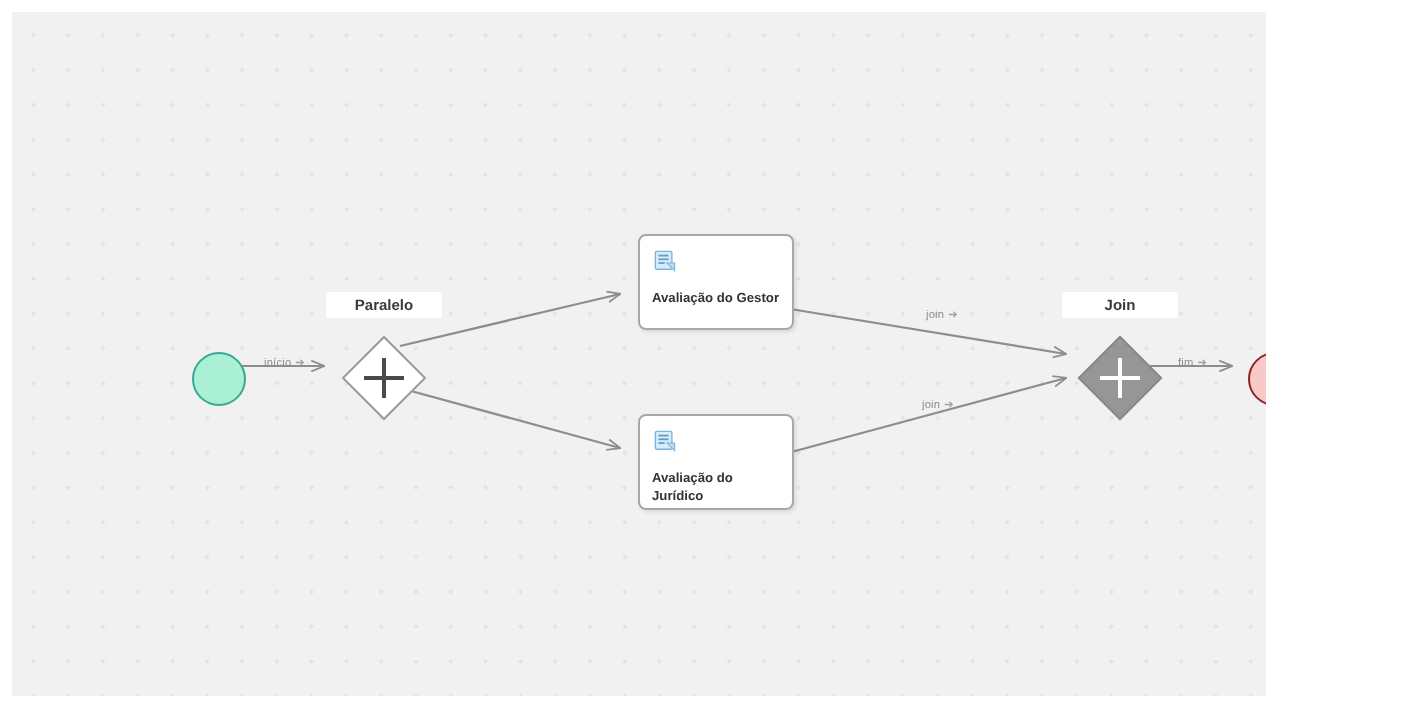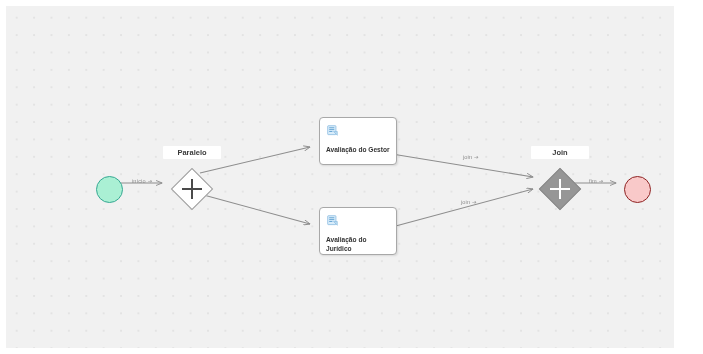--- a/index.html
+++ b/index.html
@@ -26,21 +26,20 @@
     position: absolute;
     left: 6px;
     top: 6px;
     width: 627px;
     height: 342px;
     background-color: #f1f1f1;
     background-image: radial-gradient(circle, #e3e3e3 1px, transparent 1.1px);
     background-size: 17.4px 17.4px;
     background-position: 2px 3px;
     overflow: hidden;
-    padding-left: 41px;
   }
 
   
   #edge-layer {
     position: absolute;
     left: 0;
     top: 0;
     width: 691px;
     height: 342px;
     pointer-events: none;

